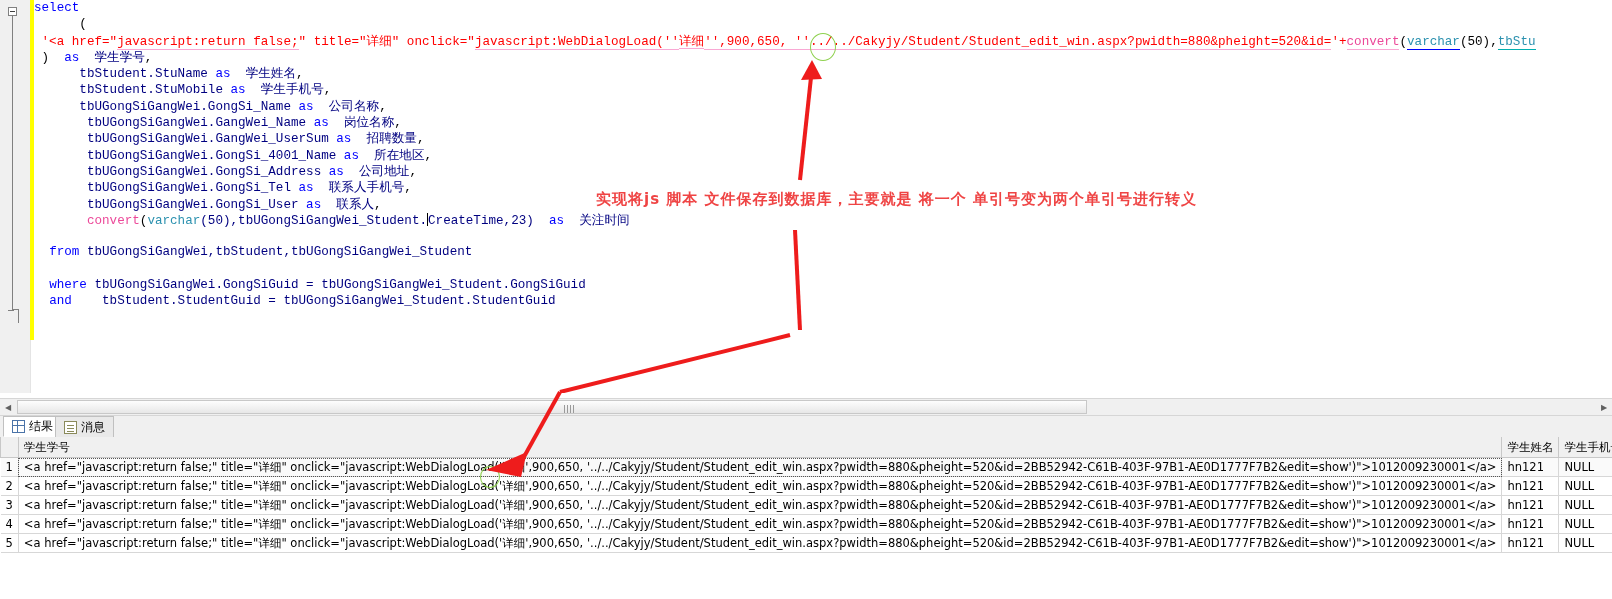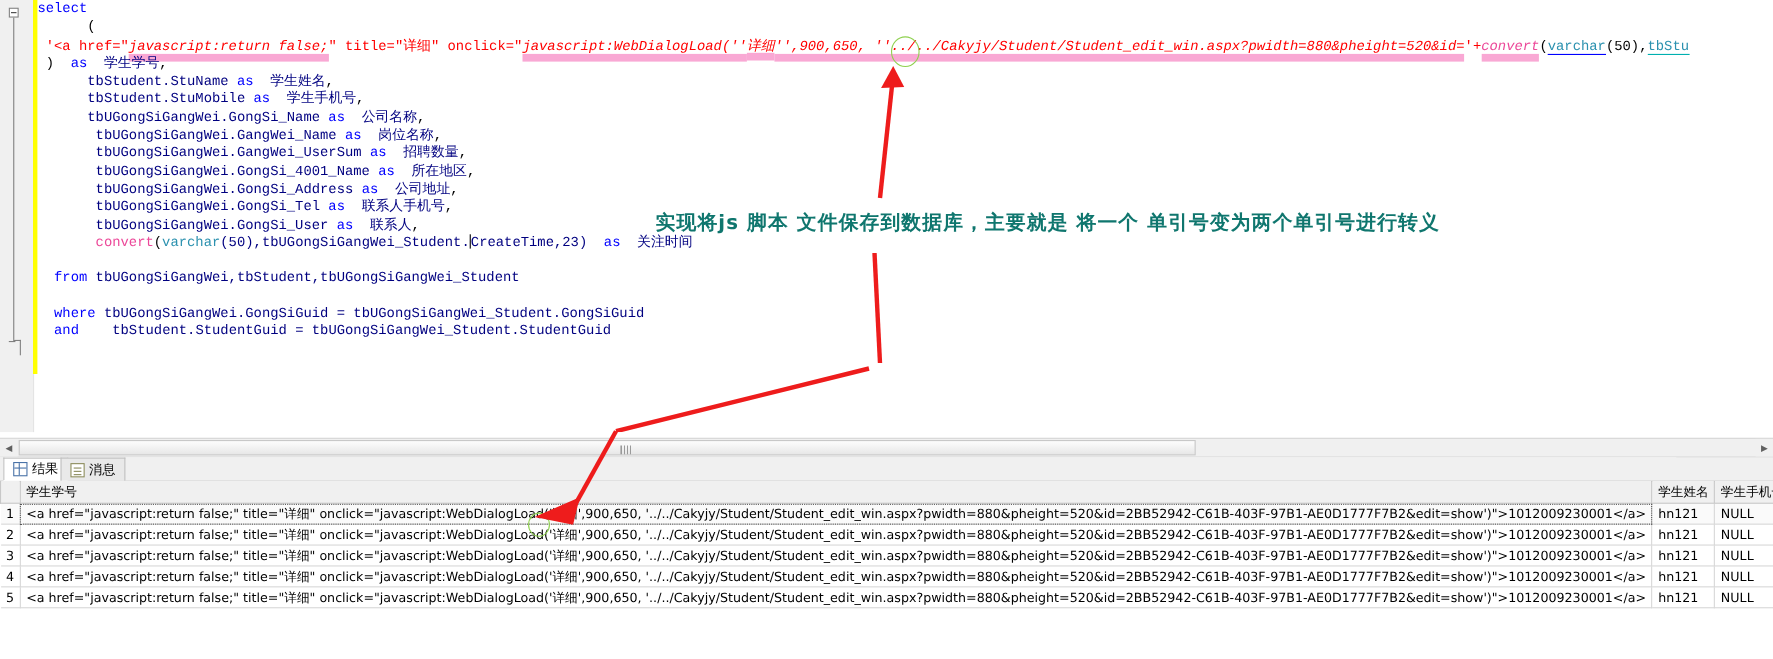--- a/index.html
+++ b/index.html
@@ -41,42 +41,42 @@
     font-size:12.6px;line-height:16.3px;white-space:pre;
     color:#000000;
   }
   .ln{height:16.3px;}
   .kw{color:#0000ff;}
   .kw2{color:#2b91af;}
   .id{color:#000080;}
   .str{color:#ff0000;}
   .fn{color:#ec4899;}
   .cjk{font-family:"DejaVu Sans","Liberation Sans",sans-serif;text-align:center;}
-  .ulred{border-bottom:7px solid #f9a8d4;font-style:italic;}
+  .ulred{border-bottom:1px solid #f9a8d4;}
   .ulblue{border-bottom:1px solid #0000ff;}
   .ulcyan{border-bottom:1px solid #00b0b0;}
   .caret{display:inline-block;width:1px;height:13px;background:#000;vertical-align:-2px;}
 
   
   .ellipse{
     position:absolute;border:1.5px solid #8fd14f;border-radius:50%;
     background:transparent;
   }
 
   
   #watermark{
     position:absolute;left:620px;top:262px;
     font-size:40px;color:#f2f2f2;letter-spacing:4px;
     font-family:"DejaVu Sans","Liberation Sans",sans-serif;
     user-select:none;
   }
 
   
   .annot{
-    position:absolute;color:#0f766e;font-size:18px;font-weight:bold;
+    position:absolute;color:#ef4444;font-size:15px;font-weight:bold;
     font-family:"DejaVu Sans","Liberation Sans",sans-serif;
     white-space:nowrap;letter-spacing:1px;
   }
   .arrow-svg{position:absolute;left:0;top:0;pointer-events:none;}
 
   
   #editor-hscroll{
     position:absolute;left:0;top:398px;width:1612px;height:16px;
     background:#f0f0f0;border-top:1px solid #d6d6d6;border-bottom:1px solid #d6d6d6;
   }

